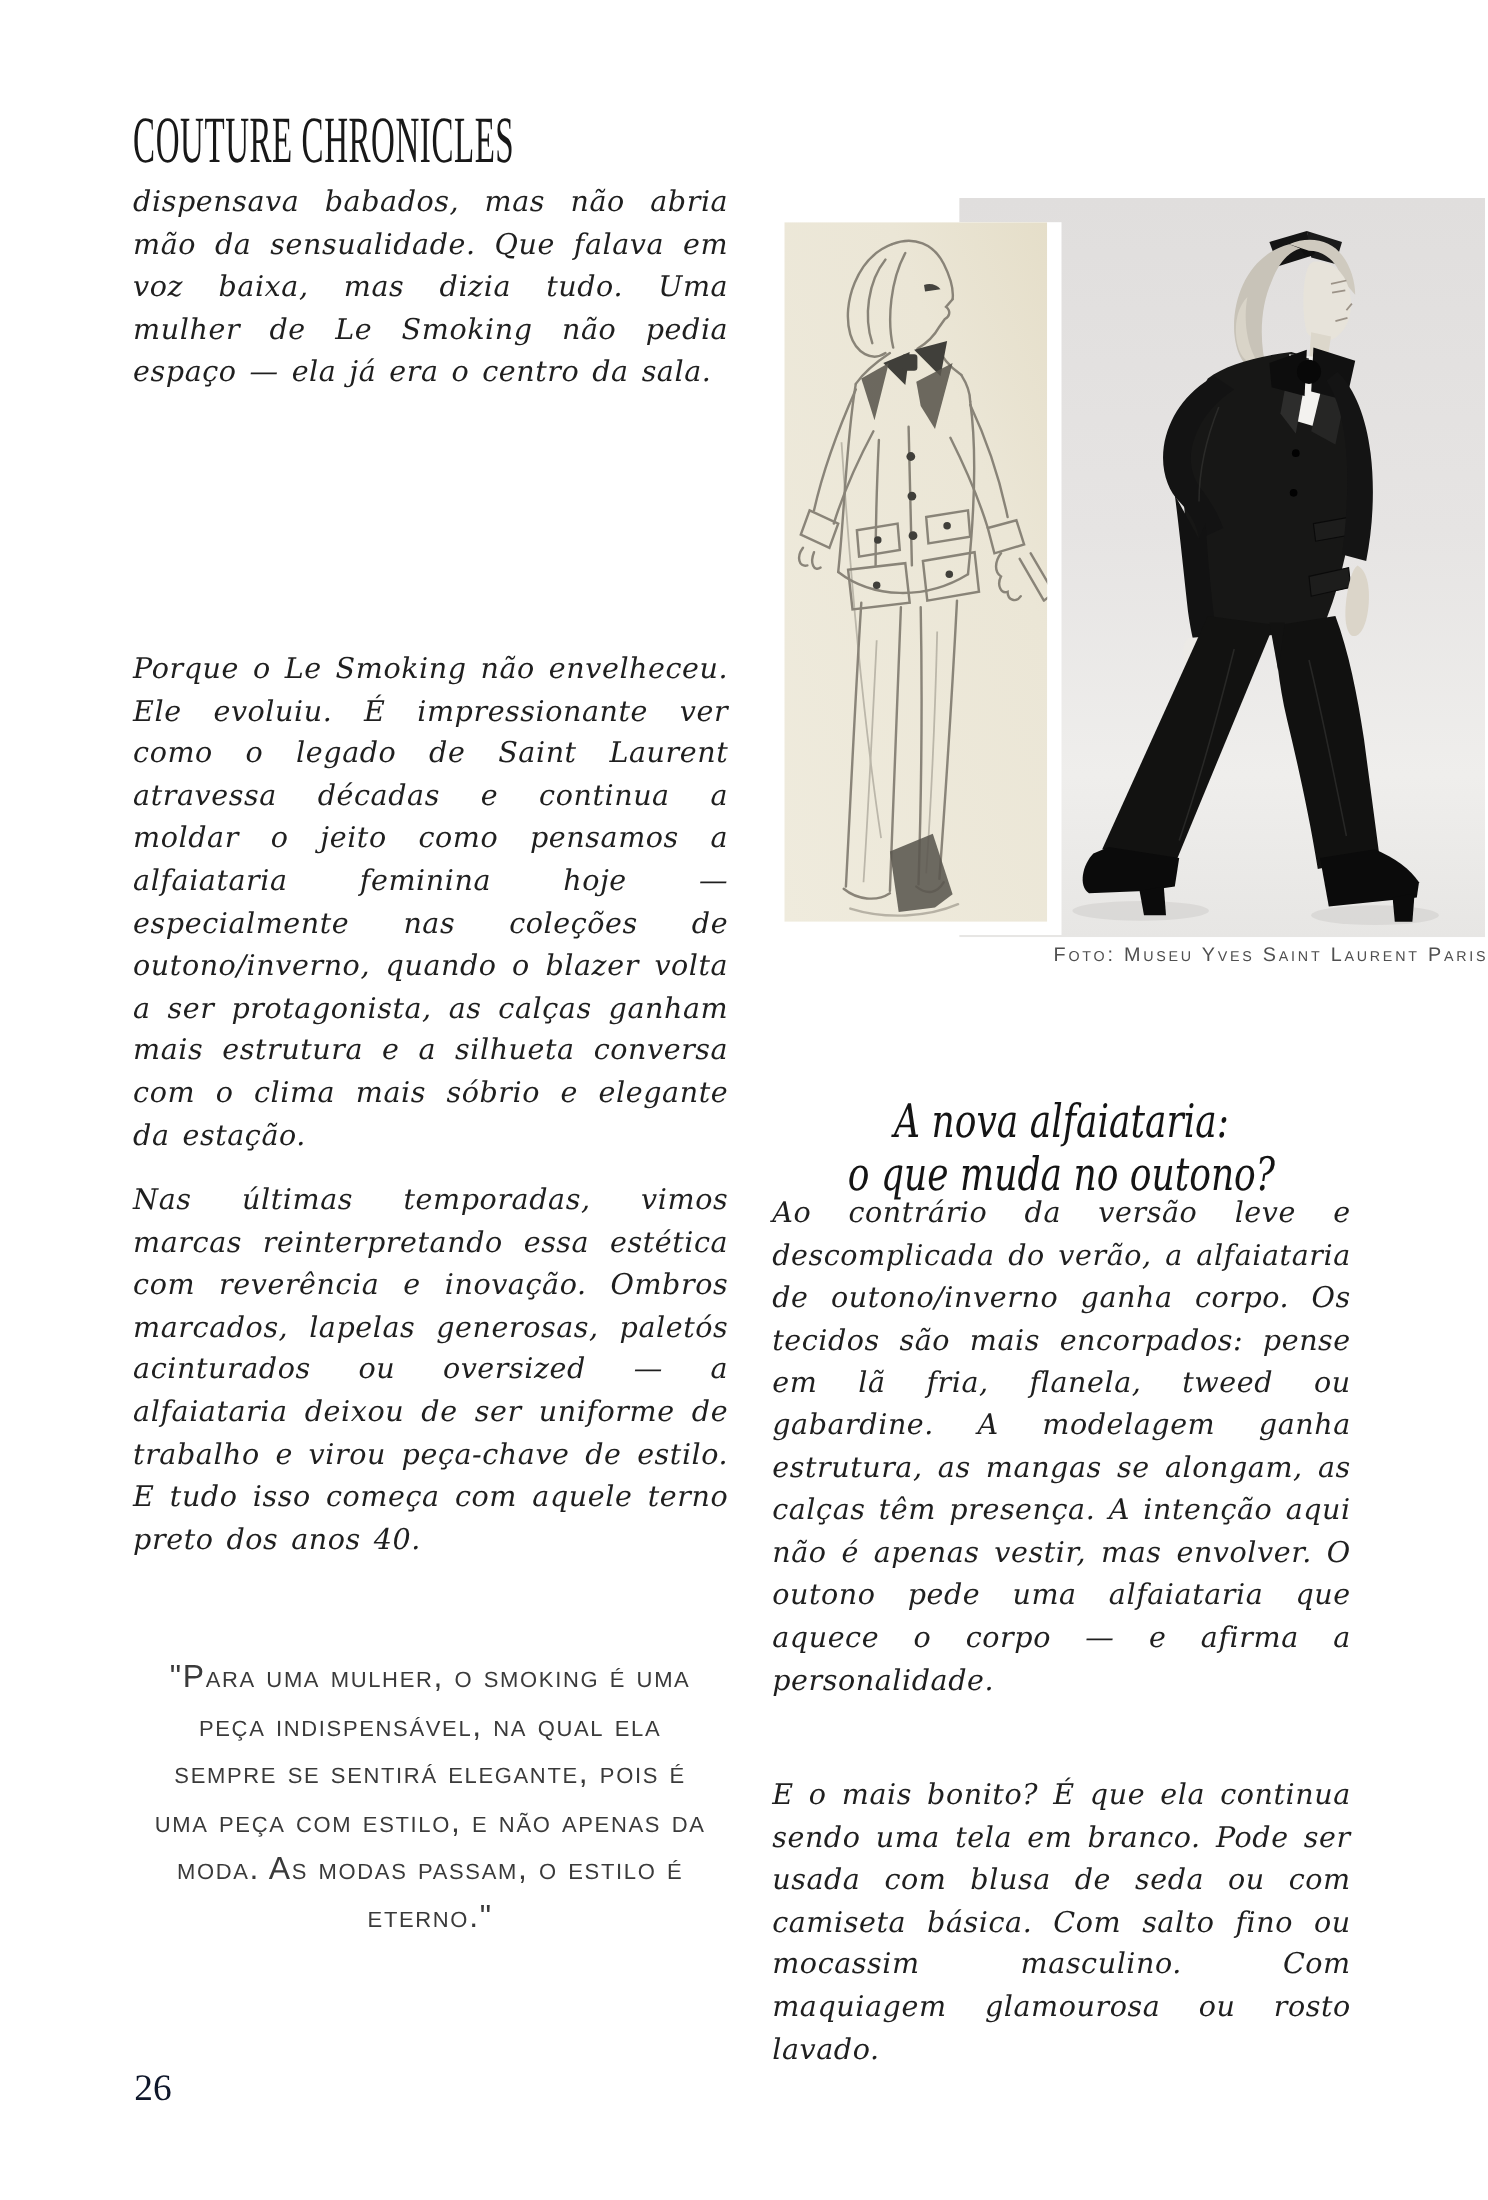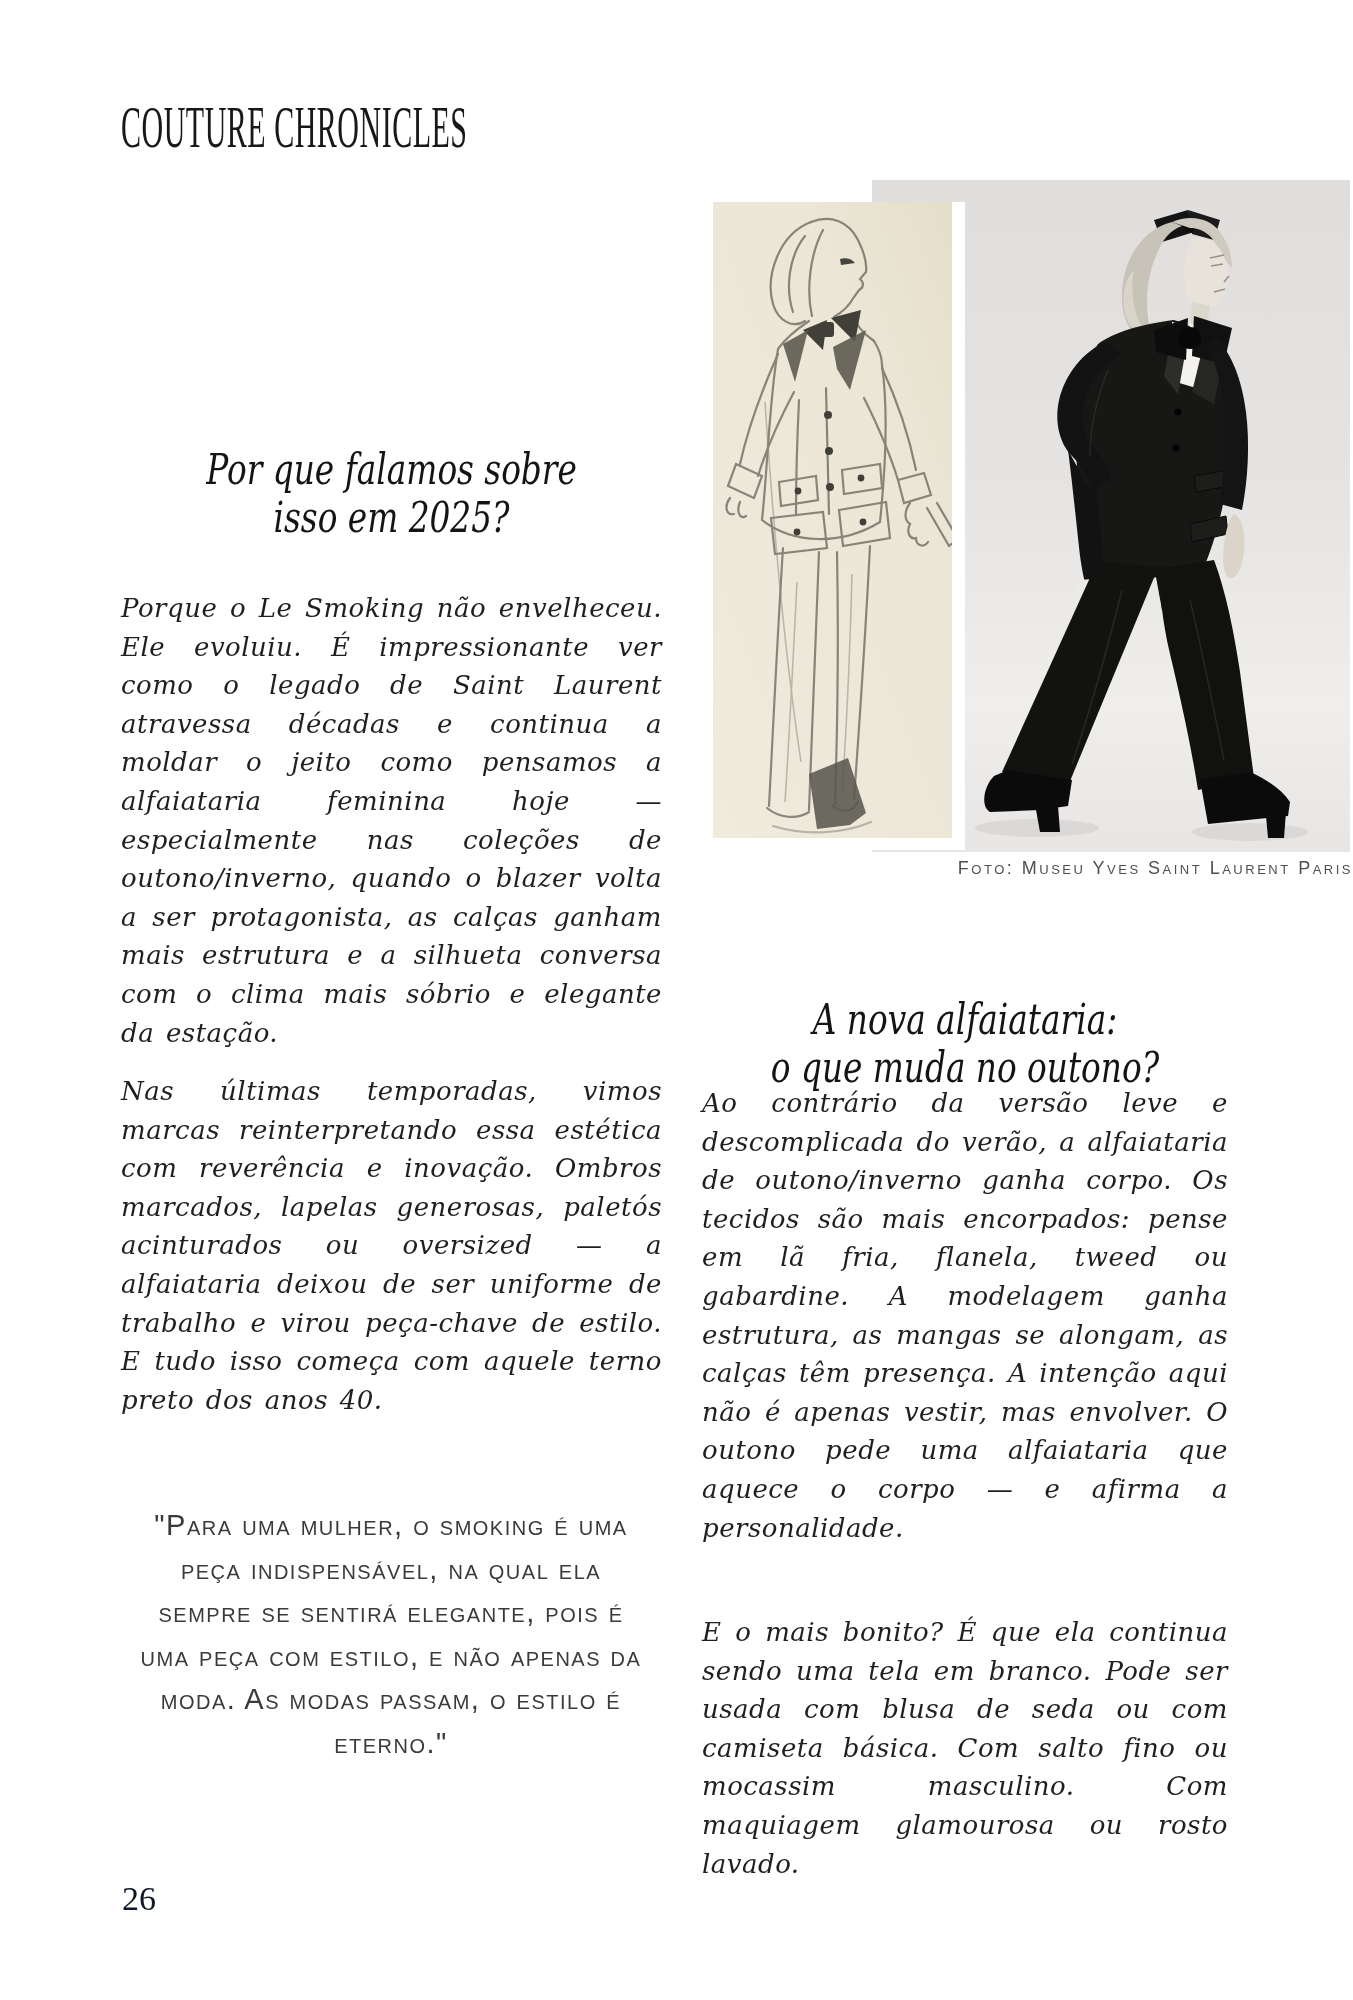--- a/index.html
+++ b/index.html
@@ -70,25 +70,22 @@
 </style>
 </head>
 <body>
 
 <div class="page">
 
   <div class="brand">
     <span class="squeeze">COUTURE CHRONICLES</span>
   </div>
 
-
-  <div class="sec-head" style="top:446px;">
-    <span class="squeeze">Por que falamos sobre
-isso em 2025?</span>
-  </div>
+  <div class="body-text" style="top:165px;">dispensava babados, mas não abria mão da sensualidade. Que falava em voz baixa, mas dizia tudo. Uma mulher de Le Smoking não pedia espaço — ela já era o centro da sala.</div>
+
 
   <div class="body-text" style="top:589px;">Porque o Le Smoking não envelheceu. Ele evoluiu. É impressionante ver como o legado de Saint Laurent atravessa décadas e continua a moldar o jeito como pensamos a alfaiataria feminina hoje — especialmente nas coleções de outono/inverno, quando o blazer volta a ser protagonista, as calças ganham mais estrutura e a silhueta conversa com o clima mais sóbrio e elegante da estação.</div>
   <div class="body-text" style="top:1072px;">Nas últimas temporadas, vimos marcas reinterpretando essa estética com reverência e inovação. Ombros marcados, lapelas generosas, paletós acinturados ou oversized — a alfaiataria deixou de ser uniforme de trabalho e virou peça-chave de estilo. E tudo isso começa com aquele terno preto dos anos 40.</div>
 
   <div class="pull-quote">"Para uma mulher, o smoking é uma peça indispensável, na qual ela sempre se sentirá elegante, pois é uma peça com estilo, e não apenas da moda. As modas passam, o estilo é eterno."</div>
 
   <div class="page-number">26</div>
 
   <div class="figure">
 

